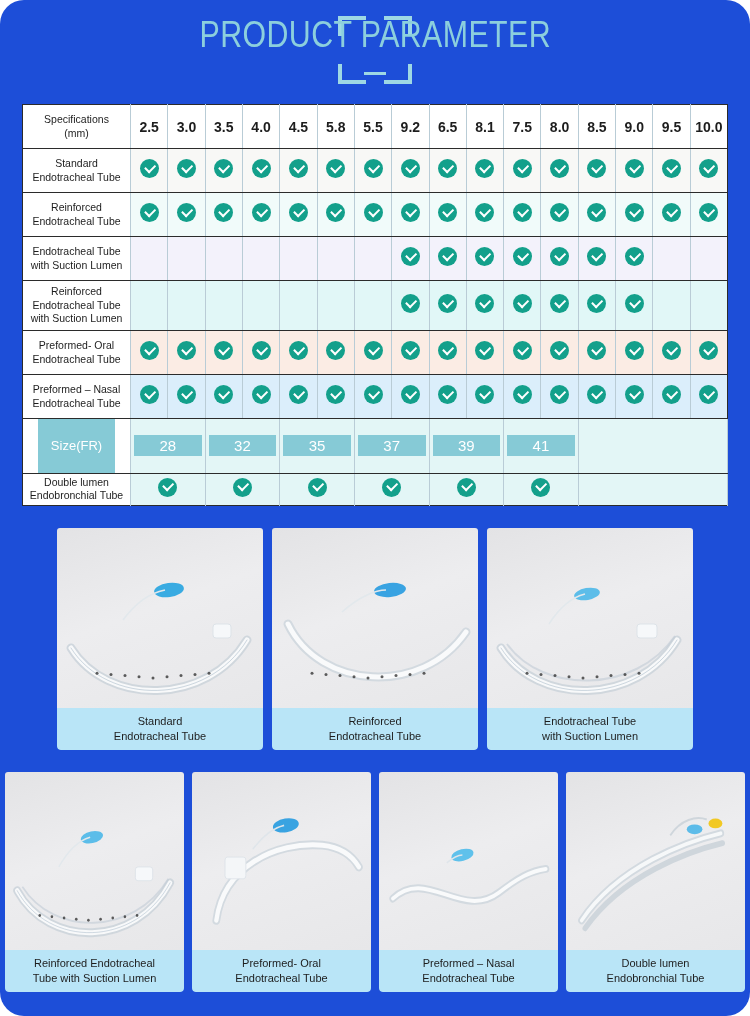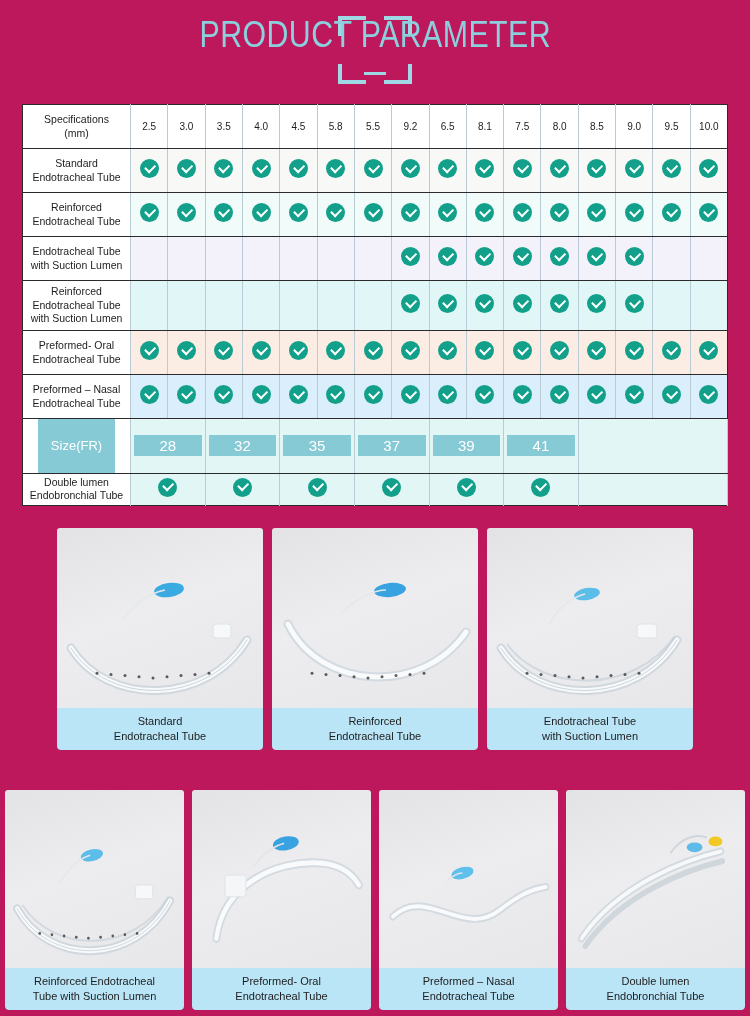--- a/index.html
+++ b/index.html
@@ -2,21 +2,21 @@
 <html><head>
 <meta charset="utf-8">
 <style>
   * { box-sizing: border-box; }
   html, body {
     margin: 0; padding: 0;
     width: 750px; height: 1016px;
     background: #ffffff;
     font-family: "Liberation Sans", sans-serif;
   }
-  #page { position: relative; width: 750px; height: 1016px; overflow: hidden; background:#be185d; }
+  #page { position: relative; width: 750px; height: 1016px; overflow: hidden; background:#1d4ed8;border-radius:24px; }
 
   
   .title-wrap {
     position: absolute; left: 0; top: 14px; width: 750px;
     display: flex; align-items: center; justify-content: center;
   }
   .title-deco {
     position: absolute; left: 50%; top: 2px; transform: translateX(-50%);
     width: 74px; height: 68px;
   }
@@ -77,22 +77,22 @@
     text-align: left;
     padding: 8px 5px 8px 8px;
     font-size: 10.5px;
     line-height: 1.28;
     color: #1d1d1d;
     font-weight: 400;
     background: #ffffff;
     border-right: 1px solid #2b2b2b;
   }
   th.size-col {
-    font-weight: 400;
-    font-size: 10px;
+    font-weight: 700;
+    font-size: 14px;
     color: #1d1d1d;
     background: #ffffff;
     height: 44px;
   }
   tr.r-head td, tr.r-head th { border-bottom: 1px solid #2b2b2b; }
 
   tr.row td.cell { height: 44px; }
   tr.row-tall td.cell { height: 50px; }
 
   
@@ -161,21 +161,21 @@
     position: absolute; left: 0; top: 528px; width: 750px;
     display: flex; gap: 9px; justify-content: center;
   }
   .gallery-bottom {
     position: absolute; left: 0; top: 772px; width: 750px;
     display: flex; gap: 8px; justify-content: center;
     padding: 0 5px;
   }
   .card { position: relative; overflow: hidden; border-radius: 3px; }
   .gallery-top .card { width: 206px; }
-  .gallery-bottom .card { width: 182px; margin-top: 18px; }
+  .gallery-bottom .card { width: 182px; }
 
   .photo {
     position: relative;
     width: 100%;
     background: linear-gradient(160deg, #e3e3e5 0%, #ededef 45%, #e7e7e9 100%);
     overflow: hidden;
   }
   .gallery-top .photo { height: 180px; }
   .gallery-bottom .photo { height: 178px; }
   .photo svg { position: absolute; left: 0; top: 0; width: 100%; height: 100%; }

